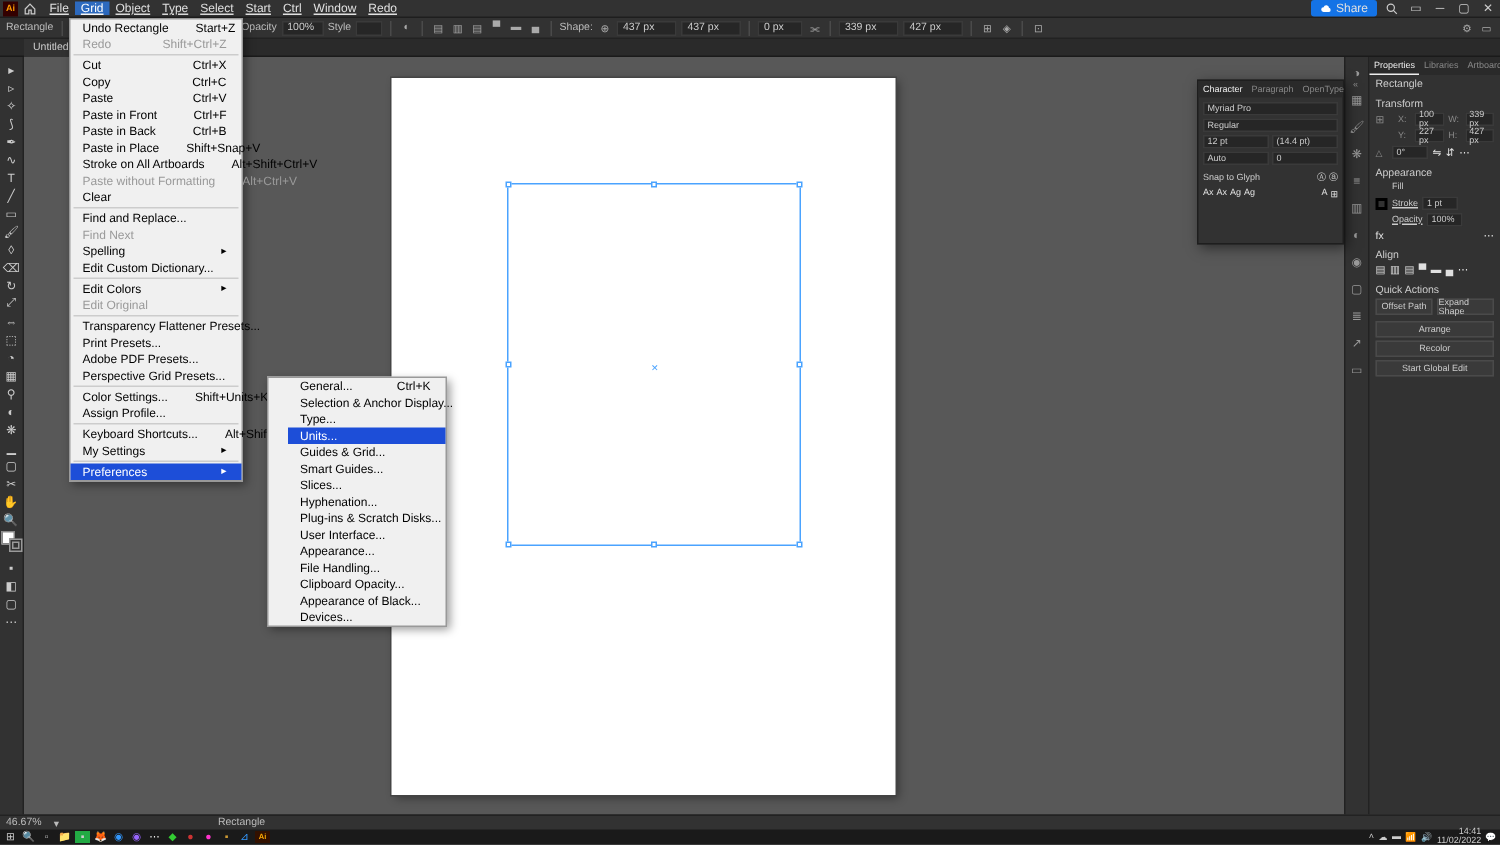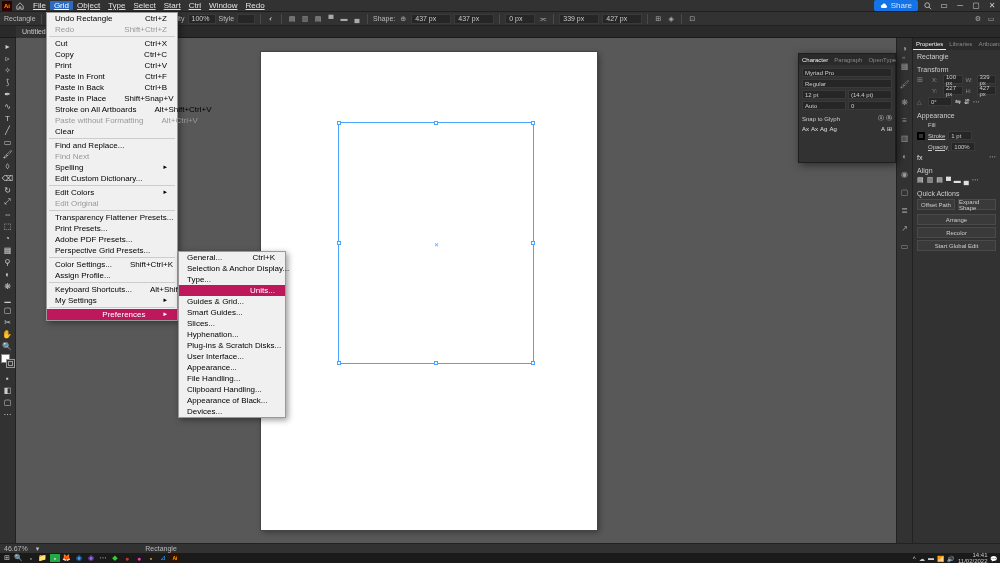--- a/index.html
+++ b/index.html
@@ -68,26 +68,26 @@
 .char-panel .cp-tabs { display:flex; height:11px; background:#2a2a2a; }
 .char-panel .cp-tabs .cpt { padding:0 3px; color:#888; display:flex; align-items:center; }
 .char-panel .cp-tabs .cpt.active { color:#eee; }
 .char-panel .cp-body { padding:3px; }
 .char-panel .cp-row { display:flex; gap:2px; margin-bottom:2px; align-items:center; }
 .char-panel .cp-fld { background:#262626; border:1px solid #3a3a3a; height:9px; flex:1; padding:0 2px; display:flex; align-items:center; color:#ccc; }
 
 
 .dropdown { position:absolute; background:#f0f0f0; color:#000; border:1px solid #999; box-shadow:2px 2px 6px rgba(0,0,0,.4); font-size:8px; z-index:100; }
 .dropdown .di { padding: 1px 10px 1px 8px; display:flex; justify-content:space-between; gap:18px; white-space:nowrap; position:relative; }
-.dropdown .di.hl { background:#be185d; color:#fff;justify-content:flex-end; }
+.dropdown .di.hl { background:#1d4ed8; color:#fff; }
 .dropdown .di.disabled { color:#999; }
 .dropdown .di .arrow { font-size:7px; }
 .dropdown .sep { height:1px; background:#ccc; margin:1px 2px; }
-.dd-main { left:46px; top:12px; width:132px; }
-.dd-sub { left:178px; top:251px; width:108px; }
+.dd-main { left:46px; top:12px; width:116px; }
+.dd-sub { left:178px; top:251px; width:120px;padding-left:13px; }
 
 
 .statusbar { position:absolute; bottom:10px; left:0; right:0; height:10px; background:#323232; display:flex; align-items:center; padding:0 4px; font-size:7px; color:#bbb; gap:8px; border-top:1px solid #222; }
 
 
 .taskbar { position:absolute; bottom:0; left:0; right:0; height:10px; background:#1a1a1a; display:flex; align-items:center; padding:0 2px; gap:2px; }
 .taskbar .tb-ico { width:10px; height:8px; display:flex; align-items:center; justify-content:center; color:#ccc; font-size:7px; }
 .taskbar .tb-right { margin-left:auto; display:flex; align-items:center; gap:3px; color:#ccc; font-size:6px; }
 
 svg { display:block; }
@@ -360,37 +360,37 @@
       <div style="flex:1"></div>
       <div class="ico">A</div>
       <div class="ico">⊞</div>
     </div>
   </div>
 </div>
 
 <div class="dropdown dd-main">
   <div class="di">
       <span>Undo Rectangle</span>
-      <span>Ctrl+Z</span>
+      <span>Start+Z</span>
     </div>
   <div class="di disabled">
       <span>Redo</span>
       <span>Shift+Ctrl+Z</span>
     </div>
   <div class="sep"></div>
   <div class="di">
       <span>Cut</span>
       <span>Ctrl+X</span>
     </div>
   <div class="di">
       <span>Copy</span>
       <span>Ctrl+C</span>
     </div>
   <div class="di">
-      <span>Print</span>
+      <span>Paste</span>
       <span>Ctrl+V</span>
     </div>
   <div class="di">
       <span>Paste in Front</span>
       <span>Ctrl+F</span>
     </div>
   <div class="di">
       <span>Paste in Back</span>
       <span>Ctrl+B</span>
     </div>
@@ -440,21 +440,21 @@
     </div>
   <div class="di">
       <span>Adobe PDF Presets...</span>
     </div>
   <div class="di">
       <span>Perspective Grid Presets...</span>
     </div>
   <div class="sep"></div>
   <div class="di">
       <span>Color Settings...</span>
-      <span>Shift+Ctrl+K</span>
+      <span>Shift+Units+K</span>
     </div>
   <div class="di">
       <span>Assign Profile...</span>
     </div>
   <div class="sep"></div>
   <div class="di">
       <span>Keyboard Shortcuts...</span>
       <span>Alt+Shift+Ctrl+K</span>
     </div>
   <div class="di">
@@ -500,21 +500,21 @@
   <div class="di">
       <span>User Interface...</span>
     </div>
   <div class="di">
       <span>Appearance...</span>
     </div>
   <div class="di">
       <span>File Handling...</span>
     </div>
   <div class="di">
-      <span>Clipboard Handling...</span>
+      <span>Clipboard Opacity...</span>
     </div>
   <div class="di">
       <span>Appearance of Black...</span>
     </div>
   <div class="di">
       <span>Devices...</span>
     </div>
 </div>
 
 <div class="statusbar">

